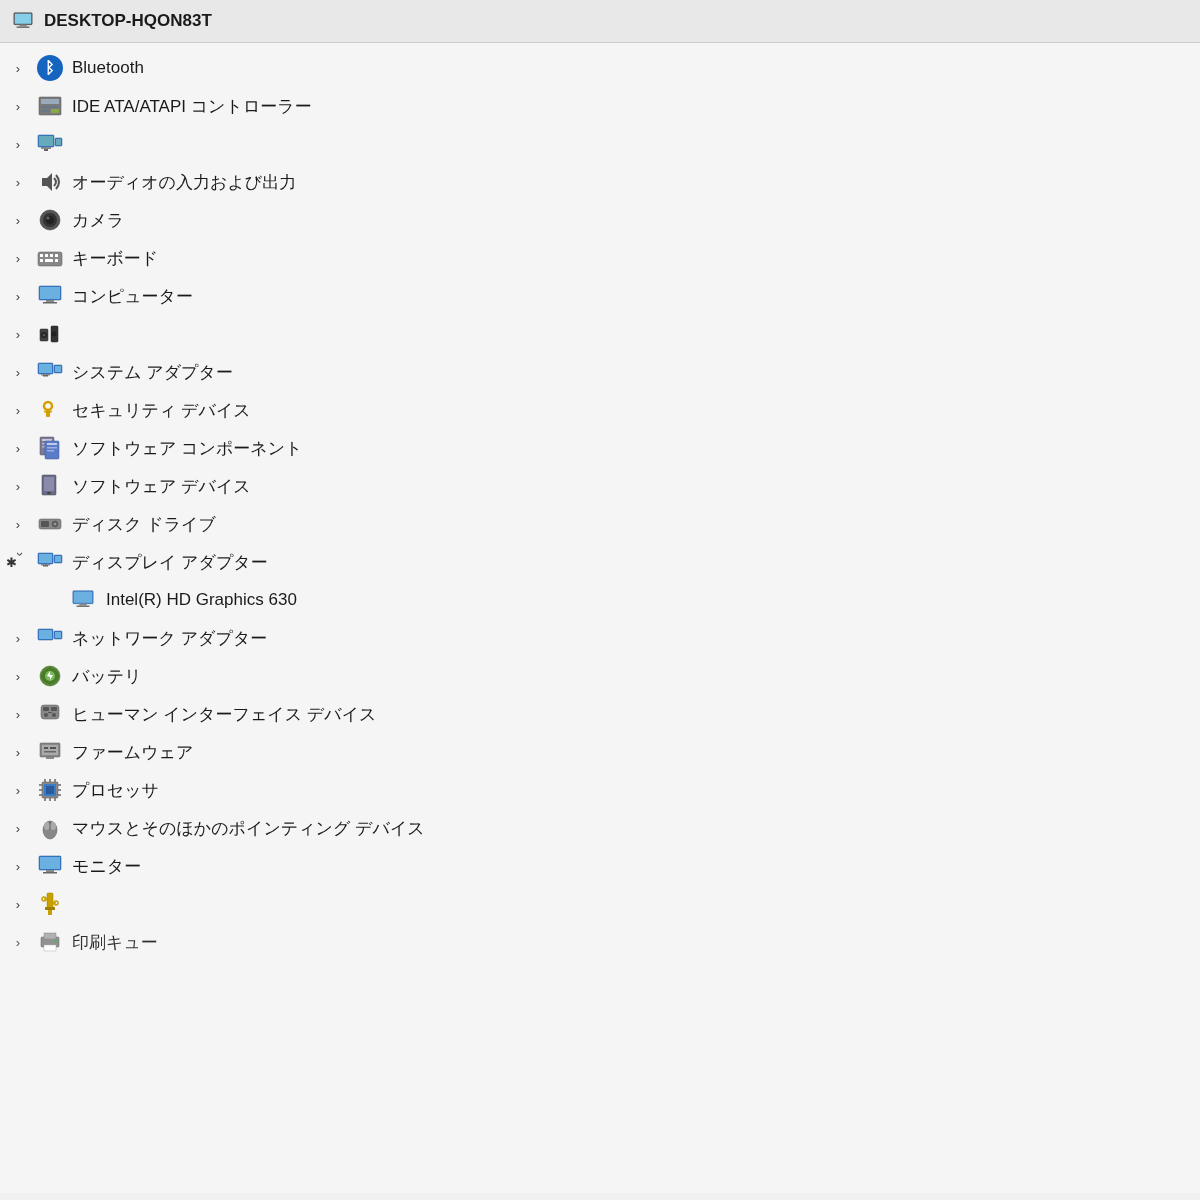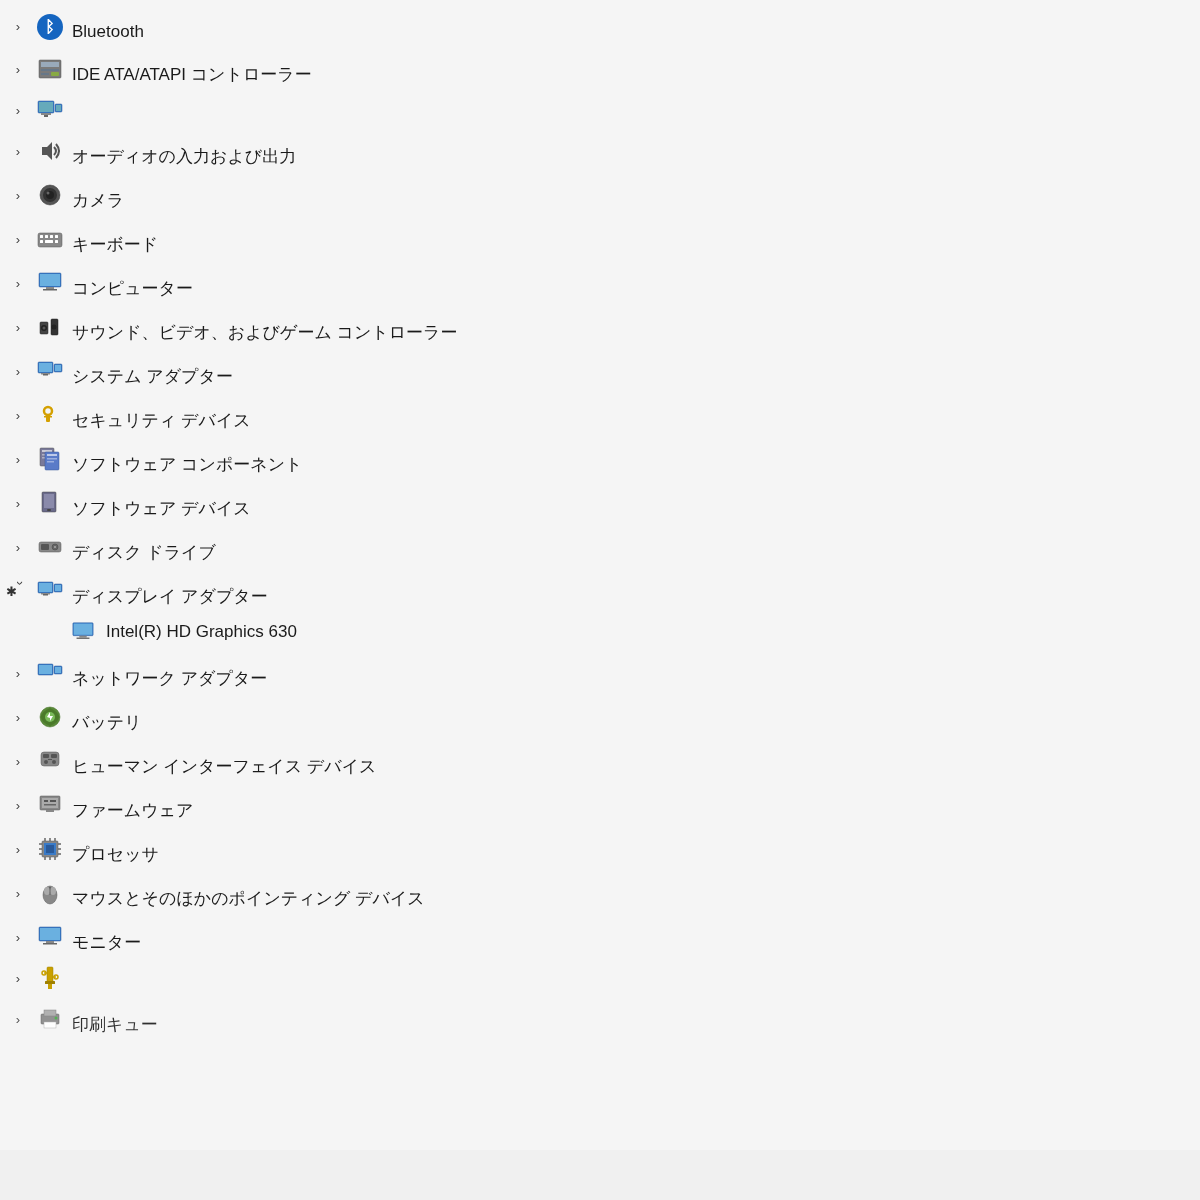--- a/index.html
+++ b/index.html
@@ -66,21 +66,20 @@
       display: flex;
       align-items: center;
       justify-content: center;
       flex-shrink: 0;
       font-size: 20px;
     }
     .item-label {
       font-size: 17px;
       color: #1a1a1a;
       white-space: nowrap;
-      margin-top: 11px;
     }
     
     .tree-child {
       display: flex;
       align-items: center;
       padding: 5px 8px;
       cursor: pointer;
       min-height: 38px;
       padding-left: 70px;
     }
@@ -110,20 +109,29 @@
       justify-content: center;
       color: white;
       font-size: 16px;
       font-weight: bold;
     }
   </style>
 </head>
 <body>
 
 <div class="device-manager">
+  <div class="tree-header">
+    <svg class="computer-icon" viewBox="0 0 24 24" fill="none" xmlns="http://www.w3.org/2000/svg">
+      <rect x="2" y="3" width="20" height="13" rx="1" fill="#5a5a5a" stroke="#333" stroke-width="0.5"></rect>
+      <rect x="3" y="4" width="18" height="11" fill="#87ceeb"></rect>
+      <rect x="8" y="16" width="8" height="2" fill="#888"></rect>
+      <rect x="5" y="18" width="14" height="1.5" fill="#666"></rect>
+    </svg>
+    <span class="header-title">DESKTOP-HQON83T</span>
+  </div>
 
   <div class="tree-body">
 
     <div class="tree-item">
       <span class="expand-btn">›</span>
       <span class="item-icon">
         <span class="icon-bluetooth">ᛒ</span>
       </span>
       <span class="item-label">Bluetooth</span>
     </div>
@@ -215,21 +223,20 @@
       <span class="expand-btn">›</span>
       <span class="item-icon">
         <svg width="26" height="26" viewBox="0 0 26 26">
           <rect x="3" y="8" width="8" height="12" rx="1" fill="#444" stroke="#222" stroke-width="0.5"></rect>
           <ellipse cx="7" cy="14" rx="3" ry="3" fill="#222"></ellipse>
           <ellipse cx="7" cy="14" rx="1.5" ry="1.5" fill="#555"></ellipse>
           <rect x="14" y="5" width="7" height="16" rx="1" fill="#333" stroke="#222" stroke-width="0.5"></rect>
           <ellipse cx="17" cy="13" rx="2.5" ry="2.5" fill="#222"></ellipse>
         </svg>
       </span>
-      <span class="item-label">サウンド、ビデオ、およびゲーム コントローラー</span>
     </div>
 
     <div class="tree-item">
       <span class="expand-btn">›</span>
       <span class="item-icon">
         <svg width="26" height="26" viewBox="0 0 26 26">
           <rect x="1" y="4" width="15" height="11" rx="1" fill="#3a7bc8" stroke="#2a5a9a" stroke-width="0.5"></rect>
           <rect x="2" y="5" width="13" height="9" fill="#6ab0e0"></rect>
           <rect x="17" y="6" width="8" height="8" rx="1" fill="#3a7bc8" stroke="#2a5a9a" stroke-width="0.5"></rect>
           <rect x="18" y="7" width="6" height="6" fill="#6ab0e0"></rect>

